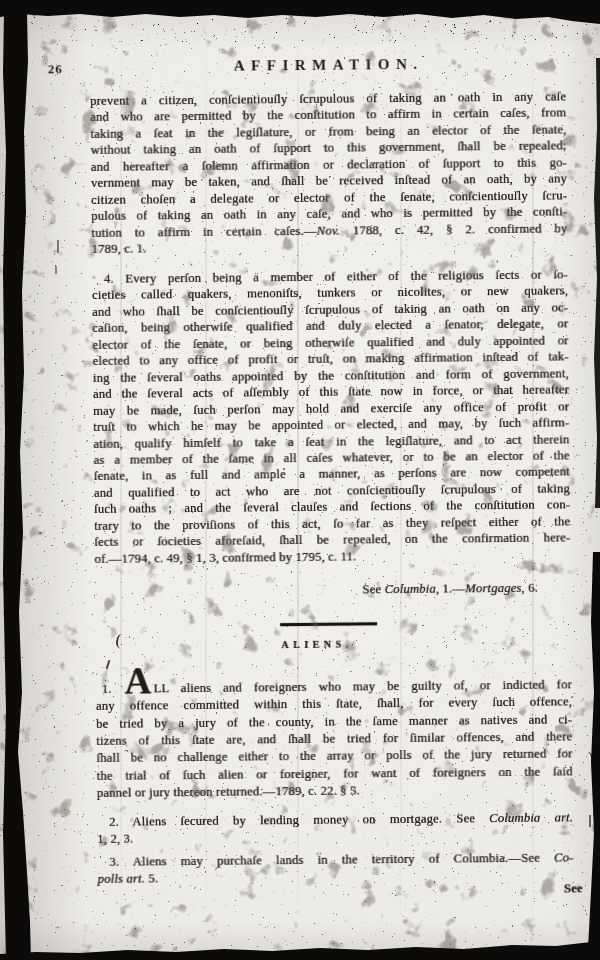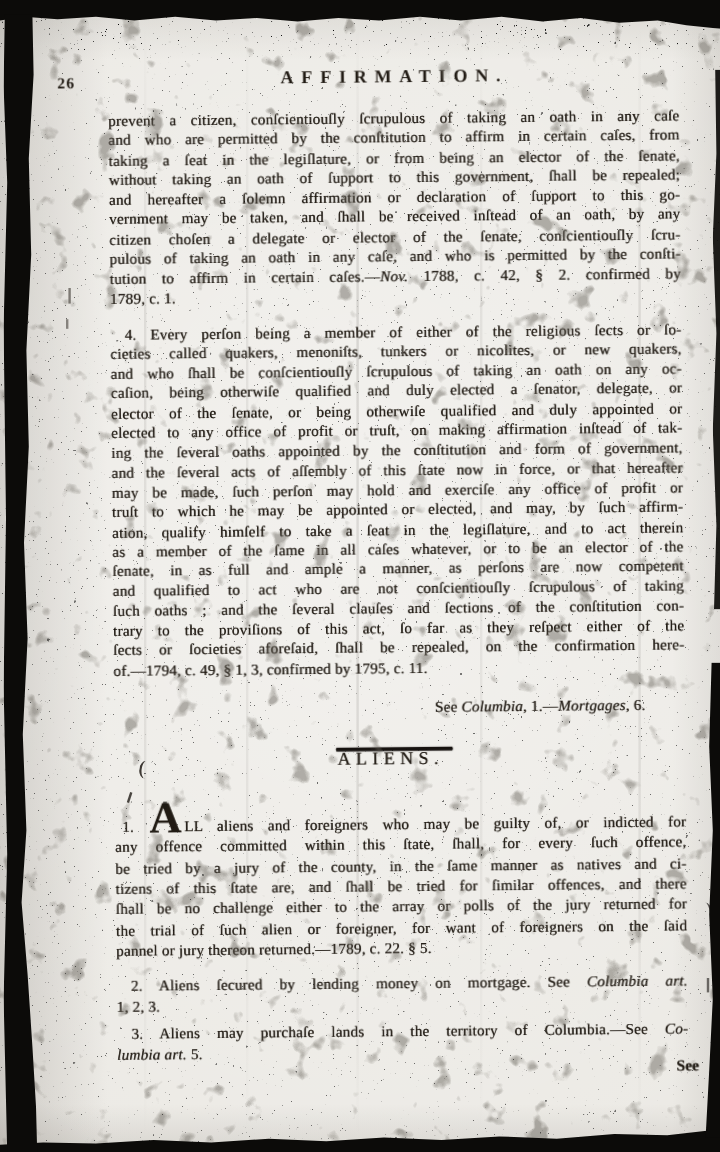--- a/index.html
+++ b/index.html
@@ -23,21 +23,21 @@
         text-shadow:.3px 0 0 rgba(33,27,20,.8);}
   .affirm{line-height:16.45px;}
   .aliens-p{line-height:17.35px;}
   .ln{text-align:justify;text-align-last:justify;white-space:normal;}
   .ln.last{text-align-last:left;}
   .rightline .ln,.rightline .ln.last{text-align:right;text-align-last:right;padding-right:33px;}
   .it{font-style:italic;}
   .cap{font-size:37px;line-height:0;font-weight:bold;vertical-align:-1px;padding:0 2px 0 1px;}
   .rule{position:absolute;left:275px;top:625px;width:97px;height:3px;background:#171310;
         border-radius:1px;box-shadow:0 0 1px #171310;}
-  .aheading{position:absolute;left:276px;top:627px;font-size:15px;font-weight:normal;letter-spacing:4.5px;
+  .aheading{position:absolute;left:276px;top:641px;font-size:10px;font-weight:bold;letter-spacing:4.5px;
             text-shadow:.3px 0 0 rgba(33,27,20,.8);}
   .catchword{position:absolute;left:556px;top:885px;font-size:13px;font-weight:bold;
              text-shadow:.3px 0 0 rgba(33,27,20,.8);}
   
   .mark{position:absolute;pointer-events:none;}
   .m-arc{left:116px;top:634px;width:9px;height:15px;border-left:2.5px solid rgba(30,25,20,.85);
          border-radius:50% 0 0 50%;transform:rotate(6deg);}
   .m-tick1{left:107px;top:660px;width:2px;height:9px;background:rgba(30,25,20,.8);transform:rotate(18deg);}
   .m-tick2{left:136px;top:668px;width:3px;height:6px;background:rgba(30,25,20,.7);}
   .m-mtick1{left:57px;top:240px;width:2px;height:13px;background:rgba(40,34,28,.55);}
@@ -133,21 +133,21 @@
         <div class="ln last">pannel or jury thereon returned.—1789, c. 22. § 5.</div>
       </div>
 
     <div class="para aliens-p" style="top:814px">
         <div class="ln" style="padding-left: 12px;"><span>2. Aliens ſecured by lending money on mortgage. See </span><span class="it">Columbia art.</span></div>
         <div class="ln last">1, 2, 3.</div>
       </div>
 
     <div class="para aliens-p" style="top:854px">
         <div class="ln" style="padding-left: 12px;"><span>3. Aliens may purchaſe lands in the territory of Columbia.—See </span><span class="it">Co-</span></div>
-        <div class="ln last"><span class="it">lumbia art.</span><span> 5.</span></div>
+        <div class="ln last"><span class="it">polls art.</span><span> 5.</span></div>
       </div>
 
     <div class="catchword">See</div>
   </div>
 
   <div class="mark m-arc"></div>
   <div class="mark m-tick1"></div>
   <div class="mark m-tick2"></div>
   <div class="mark m-mtick1"></div>
   <div class="mark m-mtick2"></div>

